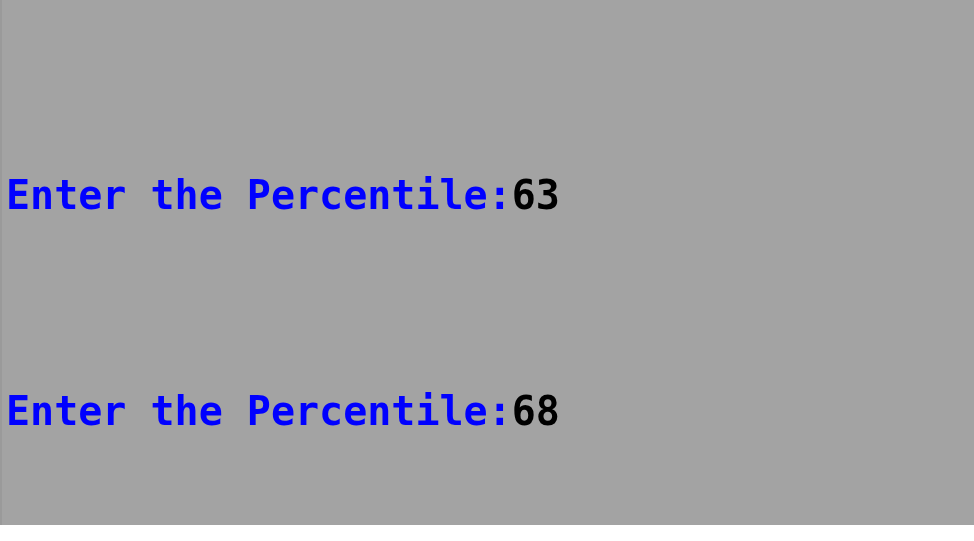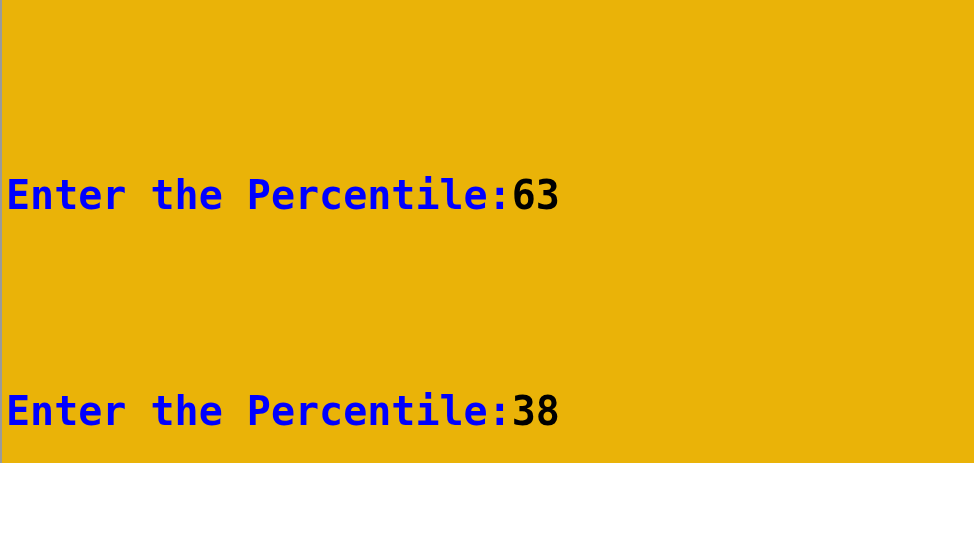--- a/index.html
+++ b/index.html
@@ -5,22 +5,22 @@
 <style>
   html, body {
     margin: 0;
     padding: 0;
     background: #ffffff;
   }
 
   #console-screen {
     position: relative;
     width: 974px;
-    height: 463px;
-    background: #eab308;
+    height: 525px;
+    background: #a3a3a3;
     overflow: hidden;
     box-sizing: border-box;
   }
 
   
   #left-gutter-border {
     position: absolute;
     left: 0;
     top: 0;
     width: 2px;
@@ -61,21 +61,21 @@
 <body>
 
 <div id="console-screen">
 
   <div id="left-gutter-border"></div>
 
   <div id="console-output">
 
     <div class="console-line"><span class="prompt-text">Enter the Percentile:</span><span class="input-text">63</span></div>
 
-    <div class="console-line"><span class="prompt-text">Enter the Percentile:</span><span class="input-text">38</span></div>
+    <div class="console-line"><span class="prompt-text">Enter the Percentile:</span><span class="input-text">68</span></div>
 
     
 
     
 
     
 
     
 
     

